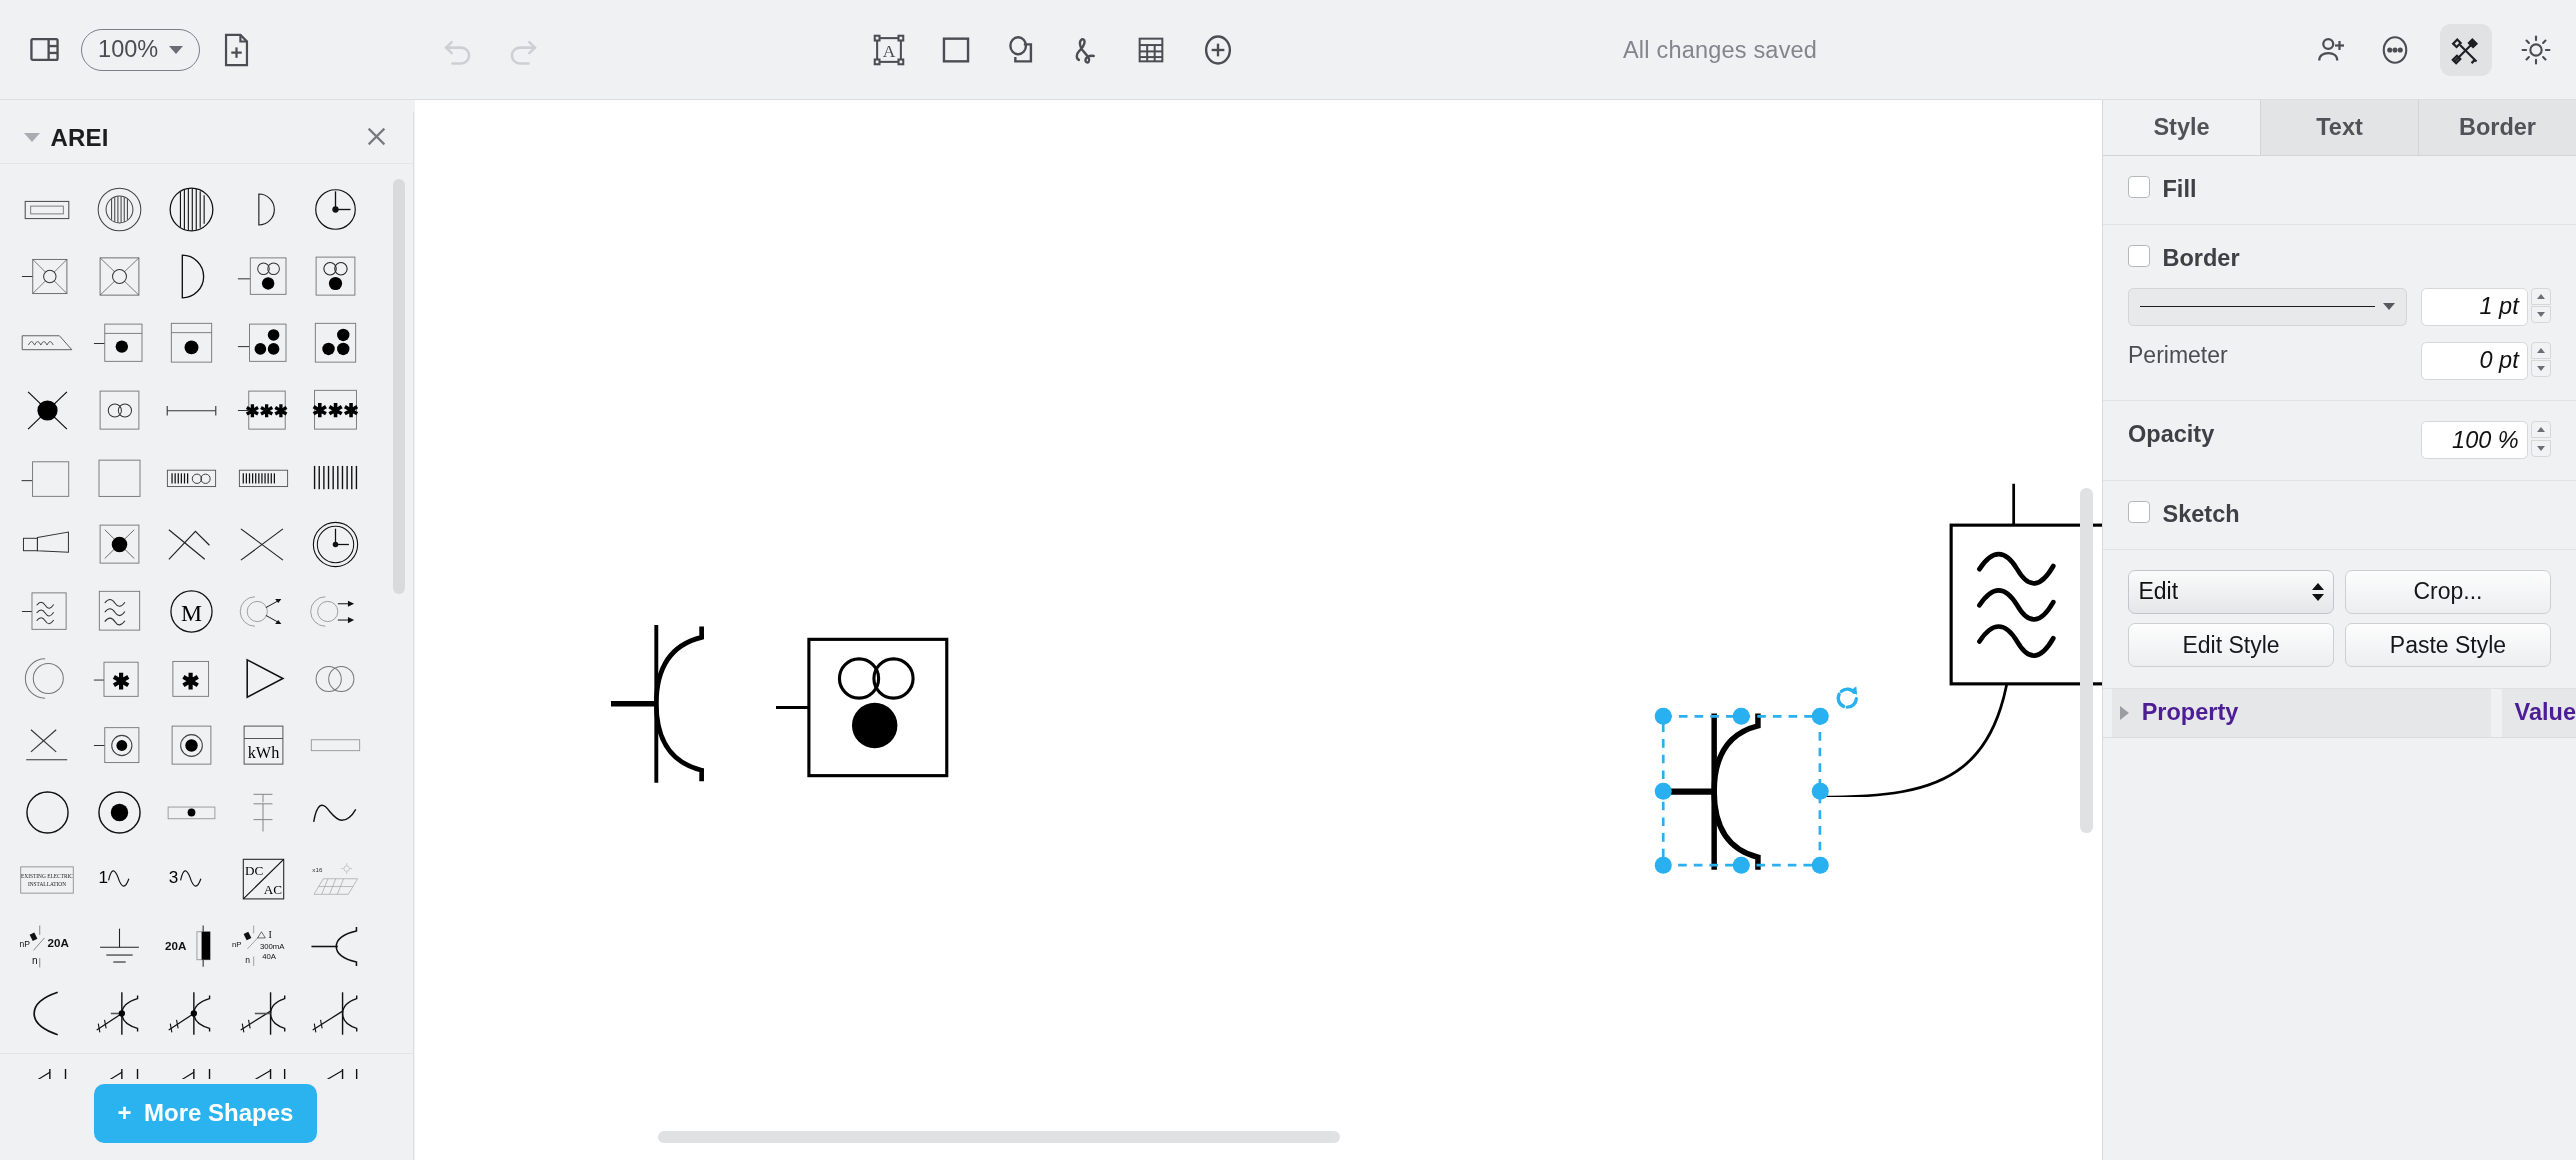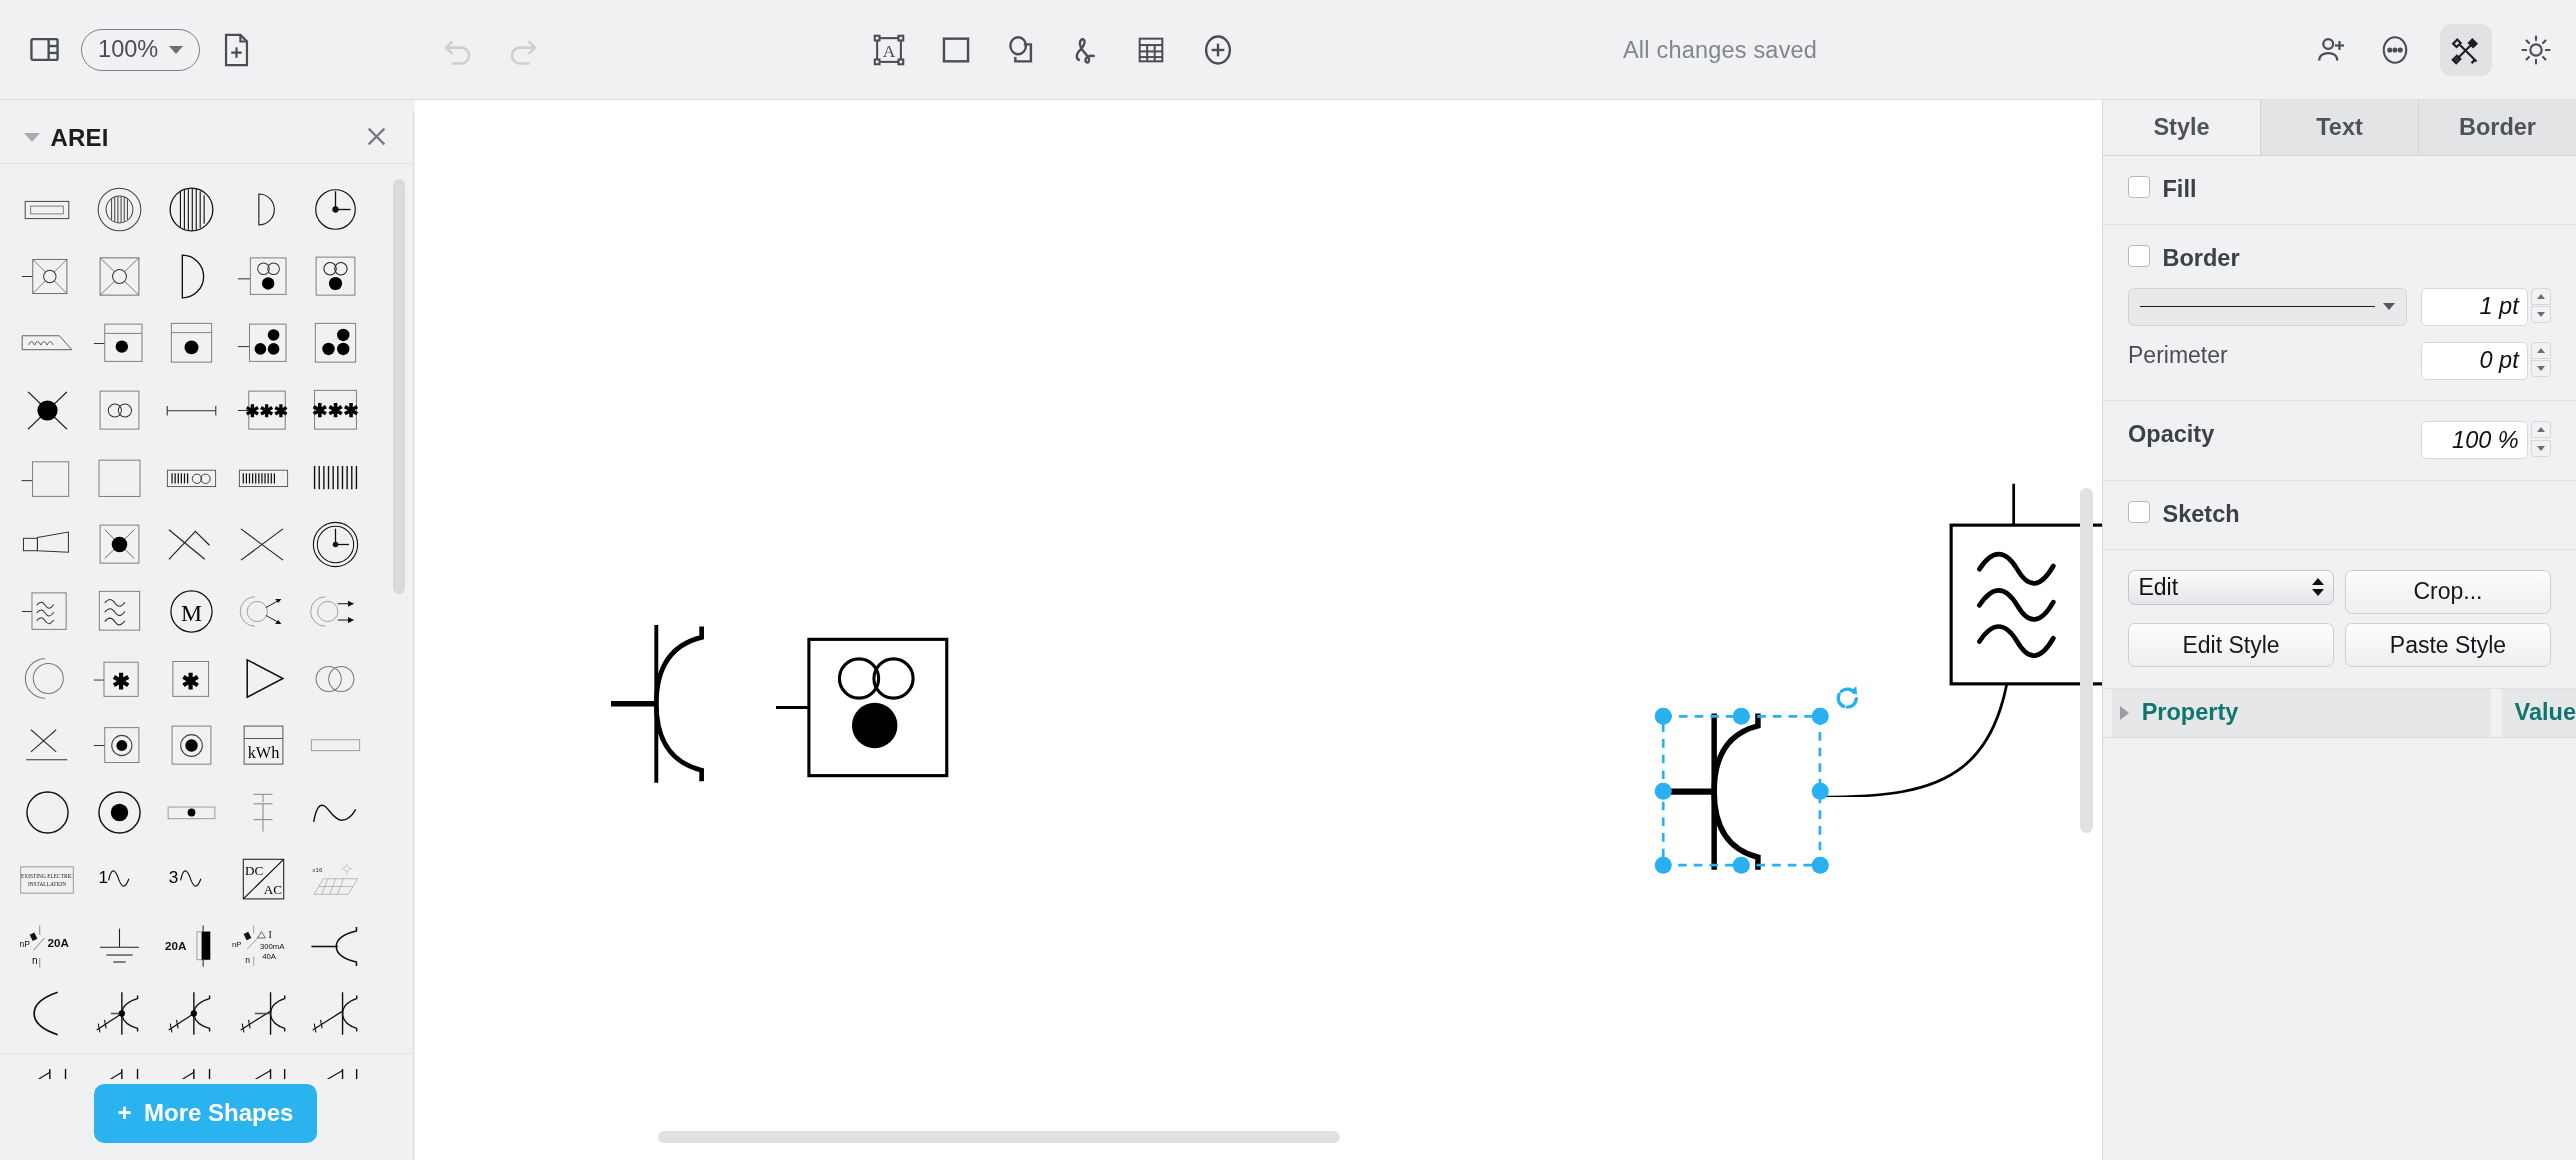--- a/index.html
+++ b/index.html
@@ -166,33 +166,33 @@
 
   .btn-grid { display:grid; grid-template-columns:1fr 1fr; gap:9.4px 11px; }
   .gbtn {
     height:44px; border:0.8px solid #cdcfd1; border-radius:7px;
     background:linear-gradient(#fdfdfd,#eceef0);
     font-size:23px; color:#15171a; font-family:"Liberation Sans",sans-serif;
     display:flex; align-items:center; justify-content:center; cursor:pointer;
   }
   .gbtn.wide { grid-column: span 2; }
   .gselect {
-    height:35px; border:0.8px solid #c3c5c8; border-radius:7px;
+    height:44px; border:0.8px solid #c3c5c8; border-radius:7px;
     background:linear-gradient(#fbfbfb,#e4e6e9);
     display:flex; align-items:center; padding:0 9.4px; cursor:pointer;
     font-size:23px; color:#111;gap:18px;
   }
   .gselect .arrows { margin-left:auto; display:flex; flex-direction:column; gap:3.9px; }
   .ga-up{width:0;height:0;border-left:6.3px solid transparent;border-right:6.3px solid transparent;border-bottom:7.8px solid #111;}
   .ga-dn{width:0;height:0;border-left:6.3px solid transparent;border-right:6.3px solid transparent;border-top:7.8px solid #111;}
 
   #prop-header { display:flex; height:49px; border-bottom:0.8px solid #dadcde; padding-left:9.4px; align-items:stretch; }
   .prop-col {
     background:#e6e7e9; display:flex; align-items:center;
-    font-size:23.5px; font-weight:700; color:#0f766e;
+    font-size:23.5px; font-weight:700; color:#4c1d95;
   }
   #prop-col-1 { width:408px; padding-left:7.8px; margin-right:11px; }
   #prop-col-2 { flex:1; padding-left:12.5px; }
   .tri-right { width:0;height:0;border-top:7.8px solid transparent;border-bottom:7.8px solid transparent;border-left:9.4px solid #9a9ea3; margin-right:12.5px; cursor:pointer;}
 </style>
 </head>
 <body>
 
 <div id="toolbar">
 

